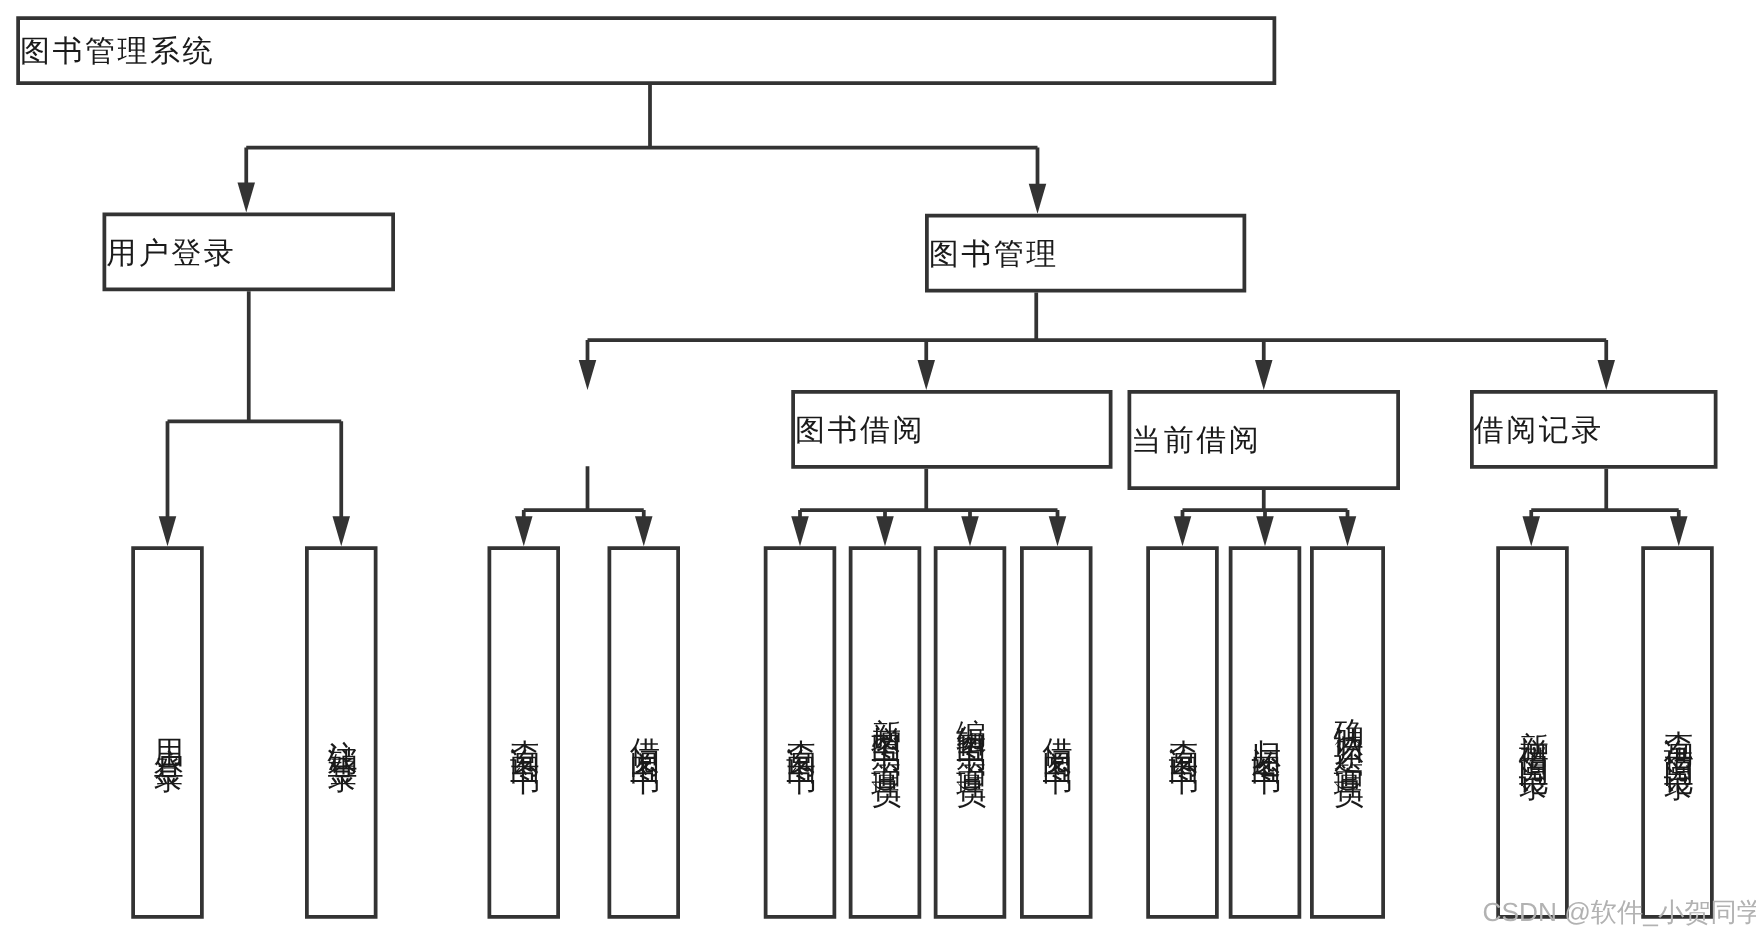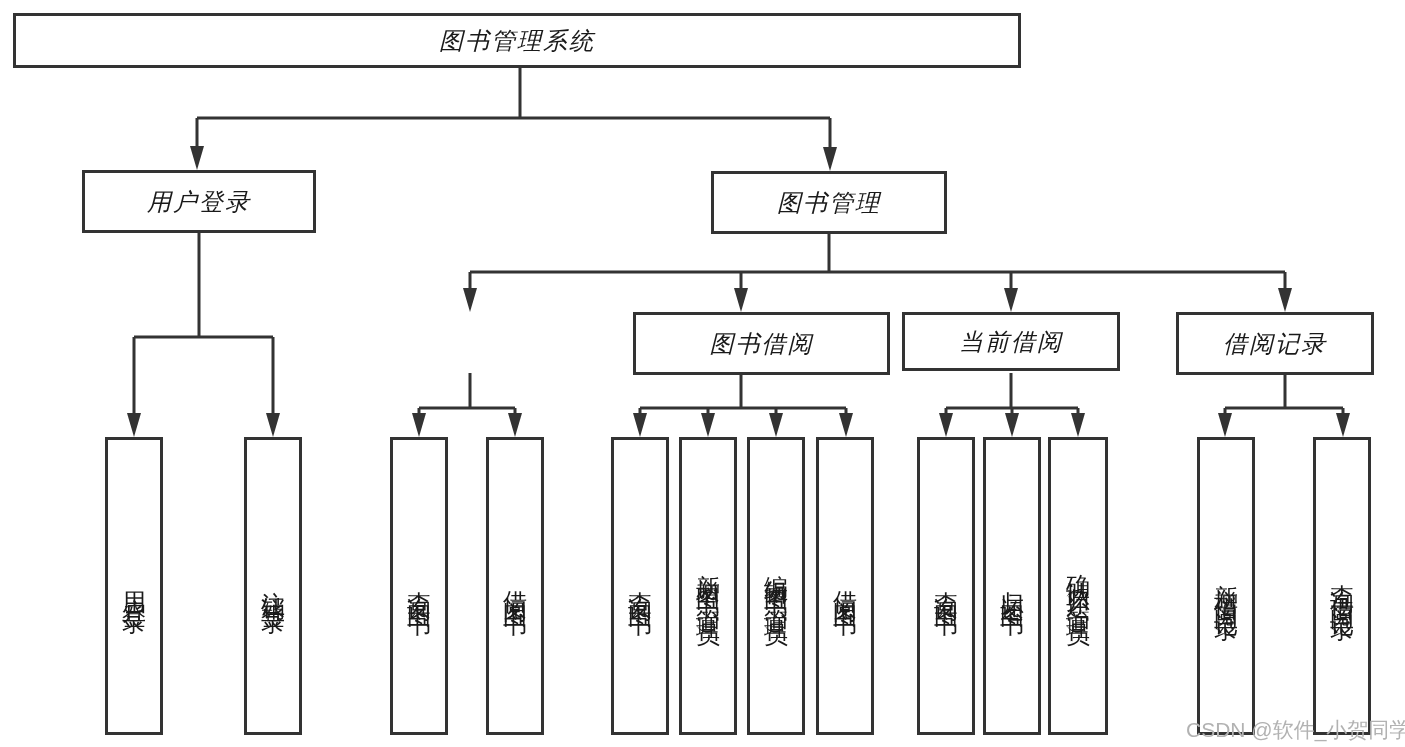--- a/index.html
+++ b/index.html
@@ -34,26 +34,25 @@
     fill:var(--line);
     stroke:none;
   }
   .hbox{
     position:absolute;
     box-sizing:border-box;
     border:3px solid var(--line);
     background:var(--background);
     display:flex;
     align-items:center;
-    justify-content:center;
+    justify-content:flex-start;
     font-size:24px;
     letter-spacing:2px;
     color:var(--text);
     white-space:nowrap;
-    font-style:italic;
   }
   .vbox{
     position:absolute;
     box-sizing:border-box;
     border:3px solid var(--line);
     background:var(--background);
     display:flex;
     align-items:center;
     justify-content:center;
     color:var(--text);
@@ -118,28 +117,28 @@
     <polygon points="1336,413 1350,413 1343,437"></polygon>
   </svg>
 
   <div class="hbox" style="left:13px;top:13px;width:1008px;height:55px">
     <span>图书管理系统</span>
   </div>
 
   <div class="hbox" style="left:82px;top:170px;width:234px;height:63px">
     <span>用户登录</span>
   </div>
-  <div class="hbox" style="left:711px;top:171px;width:236px;height:63px">
+  <div class="hbox" style="left:740px;top:171px;width:257px;height:63px">
     <span>图书管理</span>
   </div>
 
   <div class="hbox" style="left:633px;top:312px;width:257px;height:63px">
     <span>图书借阅</span>
   </div>
-  <div class="hbox" style="left:902px;top:312px;width:218px;height:59px">
+  <div class="hbox" style="left:902px;top:312px;width:218px;height:80px">
     <span>当前借阅</span>
   </div>
   <div class="hbox" style="left:1176px;top:312px;width:198px;height:63px">
     <span>借阅记录</span>
   </div>
 
   <div class="vbox" style="left:105px;top:437px;width:58px;height:298px">
     <span>用户登录</span>
   </div>
   <div class="vbox" style="left:244px;top:437px;width:58px;height:298px">

